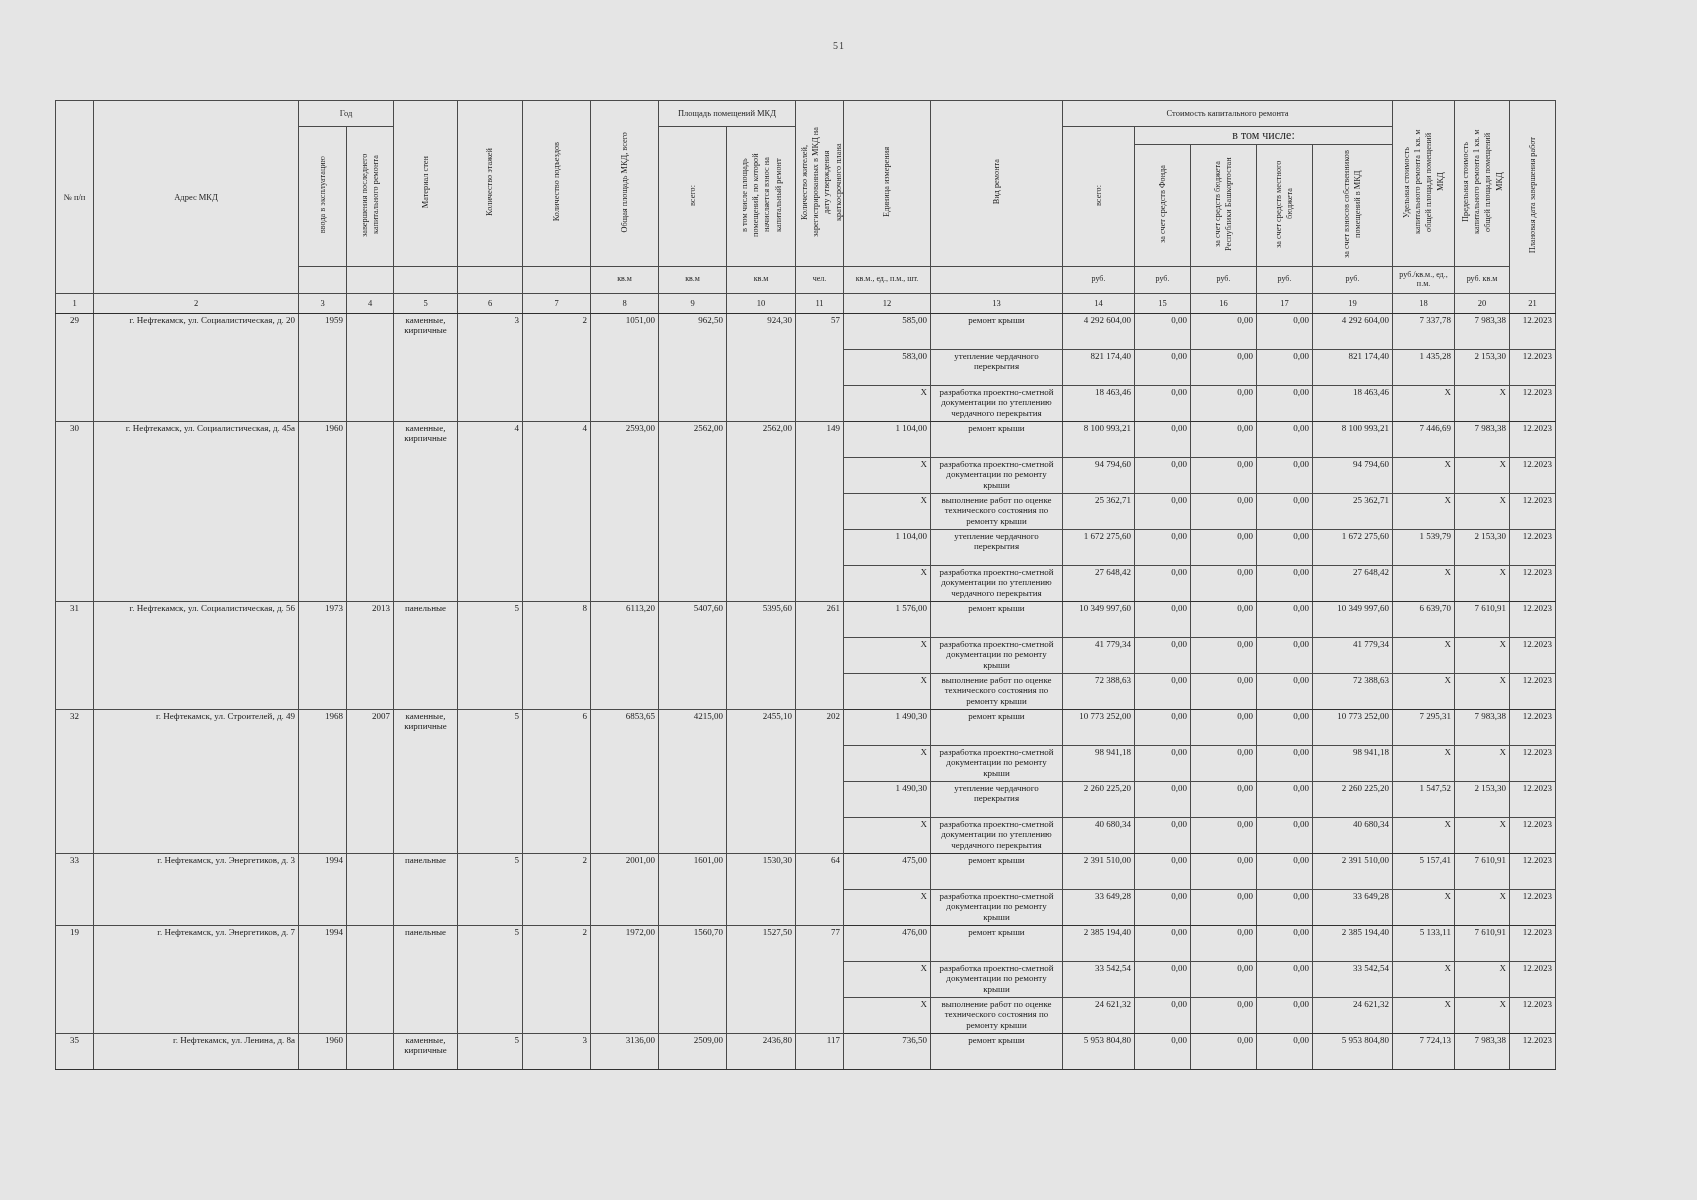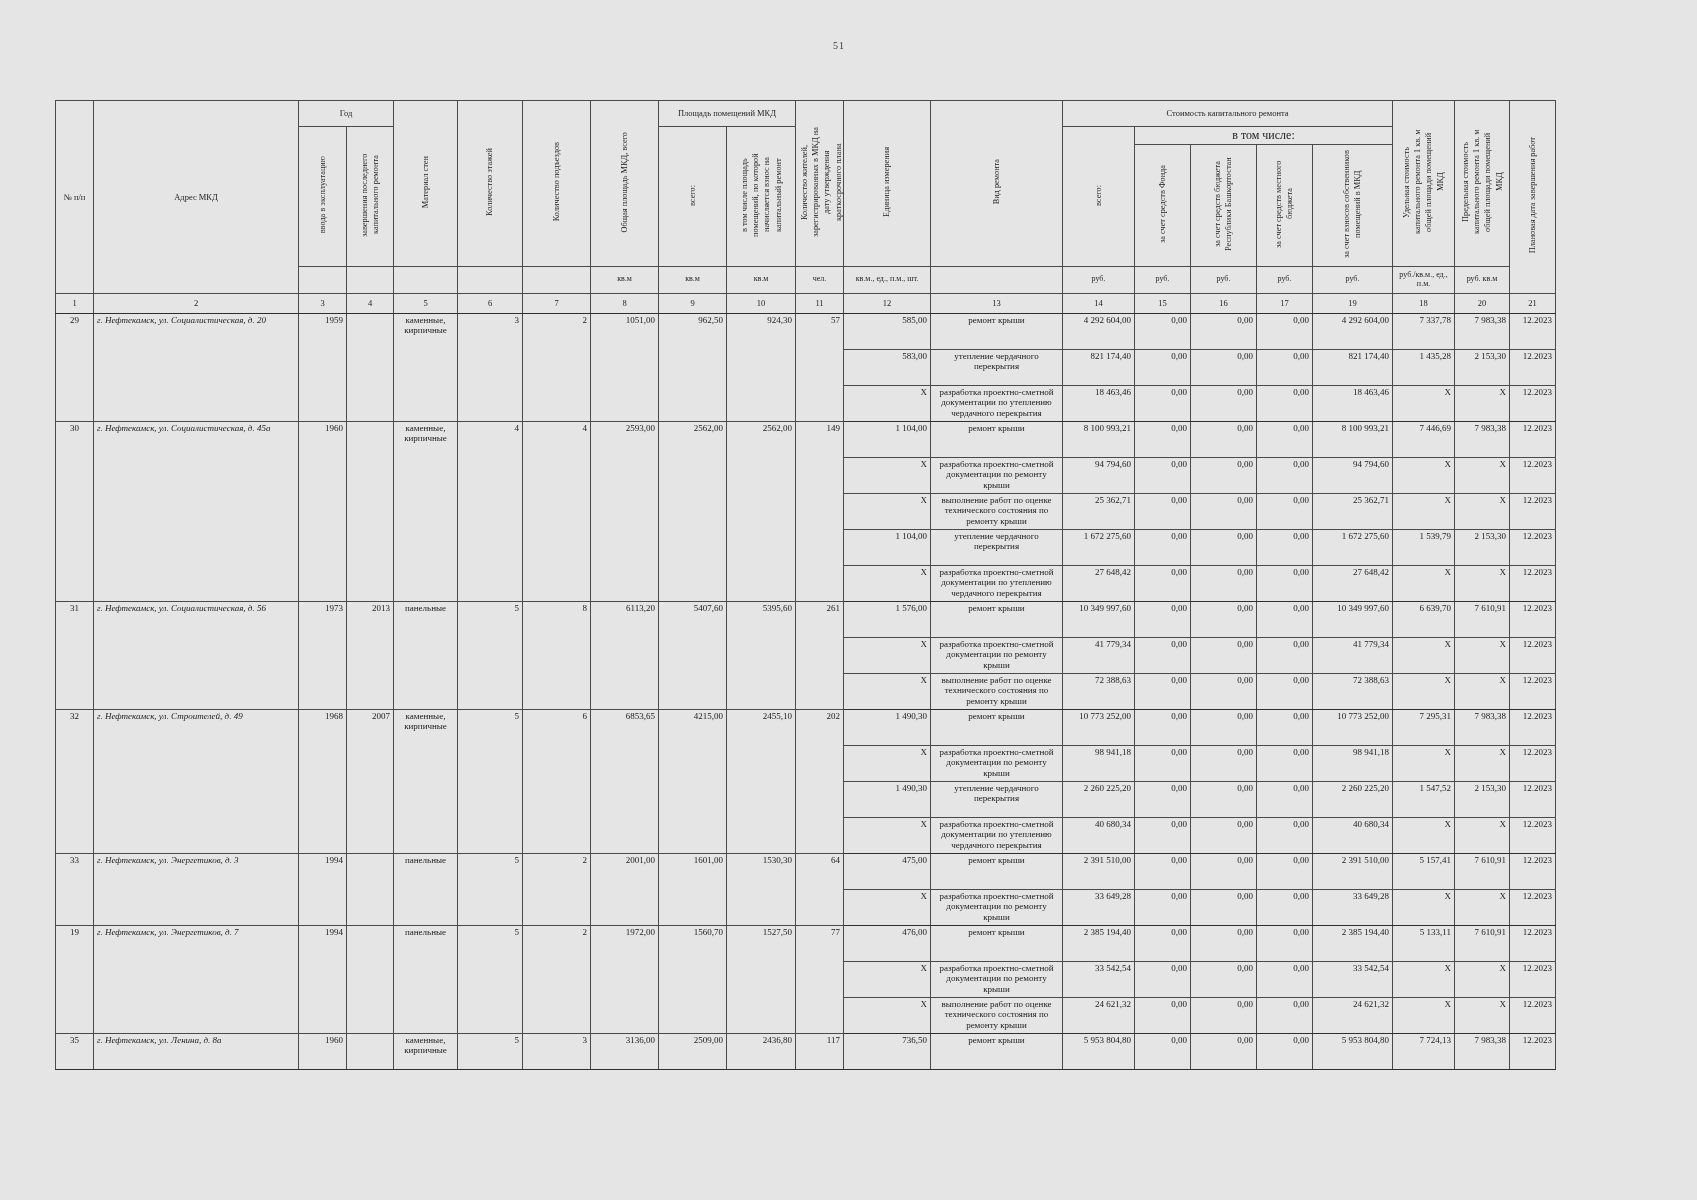--- a/index.html
+++ b/index.html
@@ -35,21 +35,21 @@
   }
   th.tall4 .vert{max-height:142px;}
   tr.r-units td{height:24px;font-size:8px;text-align:center;vertical-align:middle;color:#242424;line-height:1.1;margin-top:20px;}
   tr.r-nums td{height:17px;font-size:8.5px;text-align:center;vertical-align:middle;border-bottom:1.6px solid #2e2e2e;}
   tr.work{height:36px;margin-top:10px;}
   tr.work td{font-size:9px;line-height:1.18;color:#1b1b1b;}
   tr.blast td{border-bottom:1.5px solid #303030;}
   tr.blast{border-bottom:1.5px solid #303030;}
   td.r{text-align:right;}
   td.c{text-align:center;}
-  td.l{text-align:left;font-style:italic;}
+  td.l{text-align:right;}
   td.bcell{vertical-align:top;}
 </style>
 </head>
 <body>
 
 <div class="sheet">
   <div class="page-number">51</div>
 
   <table class="doc">
     <colgroup>

